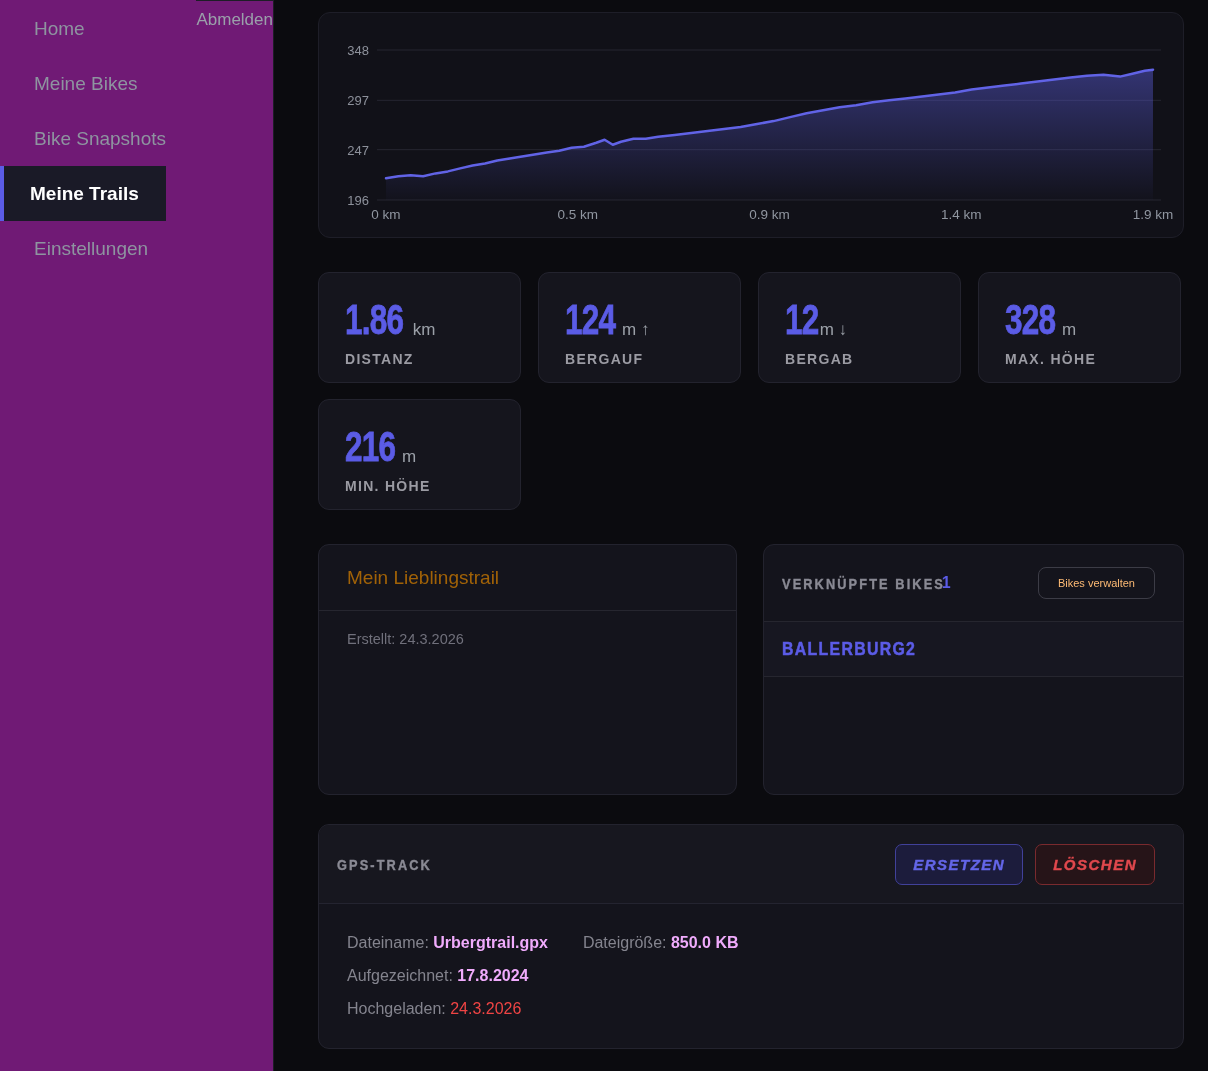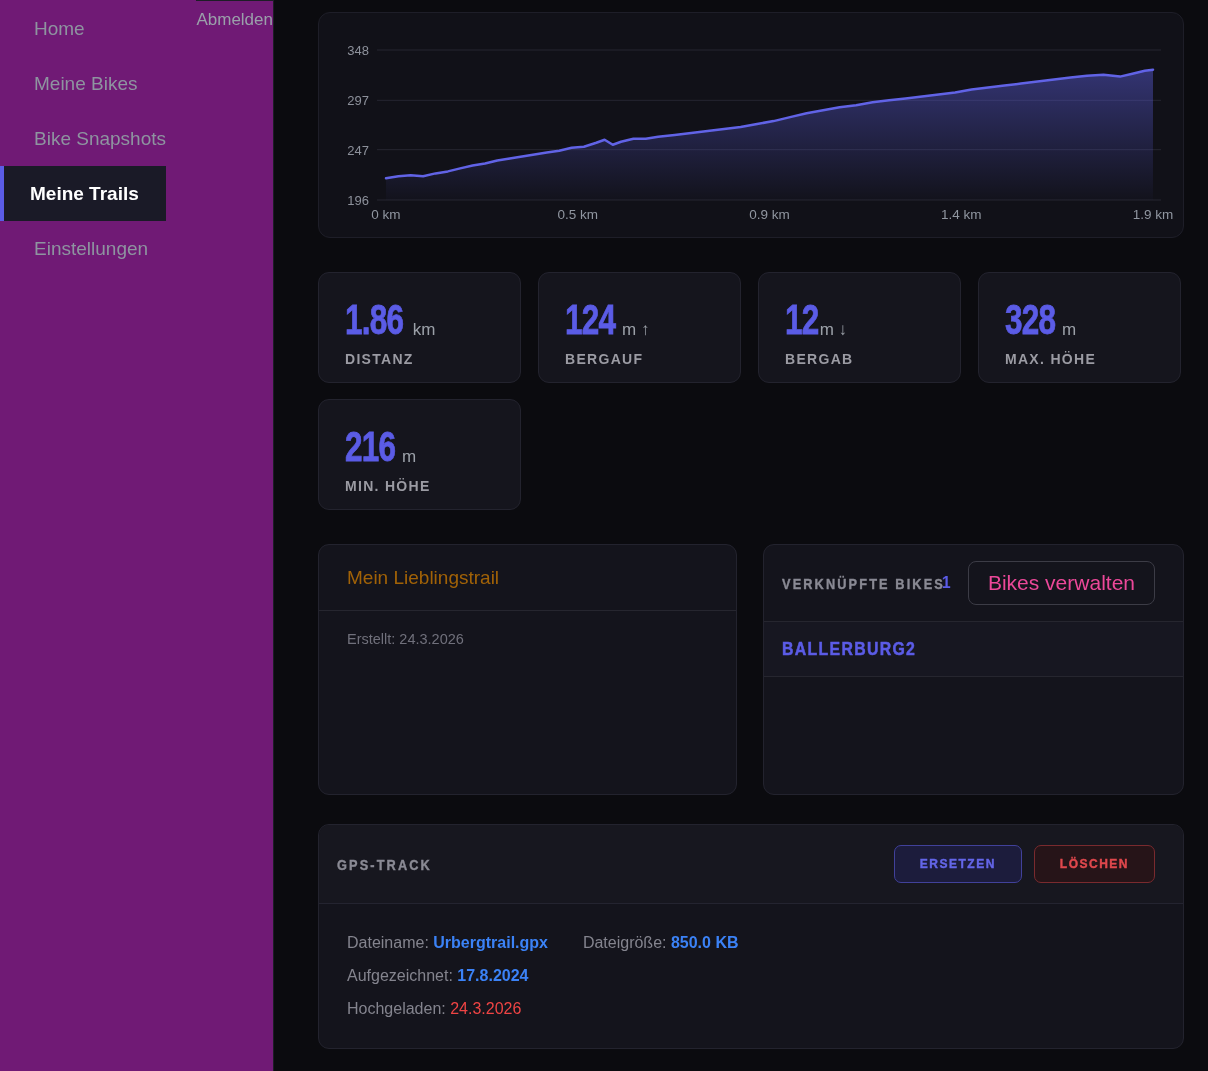--- a/index.html
+++ b/index.html
@@ -61,42 +61,42 @@
   .ti-row-name { height:66px; display:flex; align-items:center; padding:0 28px;
                  font-size:19px; color:#a16207; border-bottom:1px solid #26262f; }
   .ti-row-created { height:56px; display:flex; align-items:center; padding:0 28px;
                     font-size:14.5px; color:#70707b; }
 
   .vb-header { height:76px; display:flex; align-items:center; justify-content:space-between;
                padding:0 28px 0 18px; }
   .vb-title-wrap { display:flex; align-items:center; }
   .vb-count { color:#5b5ce6; font-weight:bold; font-size:16px; margin-left:-32px; }
   .manage-btn { background:transparent; border:1px solid #3c3c46; border-radius:8px;
-                color:#ec4899; font-size:21px; padding:9px 19px; cursor:pointer;
+                color:#fdba74; font-size:11px; padding:9px 19px; cursor:pointer;
                 font-family:inherit; }
   .bike-row { height:56px; display:flex; align-items:center; padding:0 18px;
               background:#171721; border-top:1px solid #26262f; border-bottom:1px solid #26262f;
               cursor:pointer; }
   .bike-name { font-size:18px; letter-spacing:1.5px; color:#5b5ce6; font-weight:bold;
                transform:scaleX(0.88); transform-origin:0 50%;
                -webkit-text-stroke:0.5px #5b5ce6; }
 
   
   .gps-card { width:866px; height:225px; background:#14141c; overflow:hidden; }
   .gps-header { height:78px; display:flex; align-items:center; justify-content:space-between;
                 padding:0 28px 0 18px; background:#17171f; }
   .gps-buttons { display:flex; gap:12px; }
-  .btn-cond { font-family:inherit; font-weight:bold; font-size:12px; letter-spacing:1.5px;
-              border-radius:7px; padding:11px 25px; cursor:pointer;
+  .btn-cond { font-family:inherit; font-weight:bold; font-size:15px; letter-spacing:1.5px;
+              border-radius:7px; padding:11px 17px; cursor:pointer;font-style:italic;
               -webkit-text-stroke:0.4px currentColor; }
   .btn-replace { background:#1c1c3c; border:1px solid #41419a; color:#6466e8; }
   .btn-delete  { background:#261418; border:1px solid #7a2a2e; color:#e0484d; }
   .gps-body { border-top:1px solid #242430; padding:22px 28px 0 28px; }
   .gps-line { font-size:16px; color:#84848e; line-height:33px; }
-  .gps-strong { color:#3b82f6; font-weight:bold; }
+  .gps-strong { color:#f0abfc; font-weight:bold; }
   .gps-gap { display:inline-block; width:26px; }
   .gps-dim { color:#ef4444; }
 </style>
 </head>
 <body>
 
 <div class="app">
 
   <div class="sidebar">
     <div class="nav">

